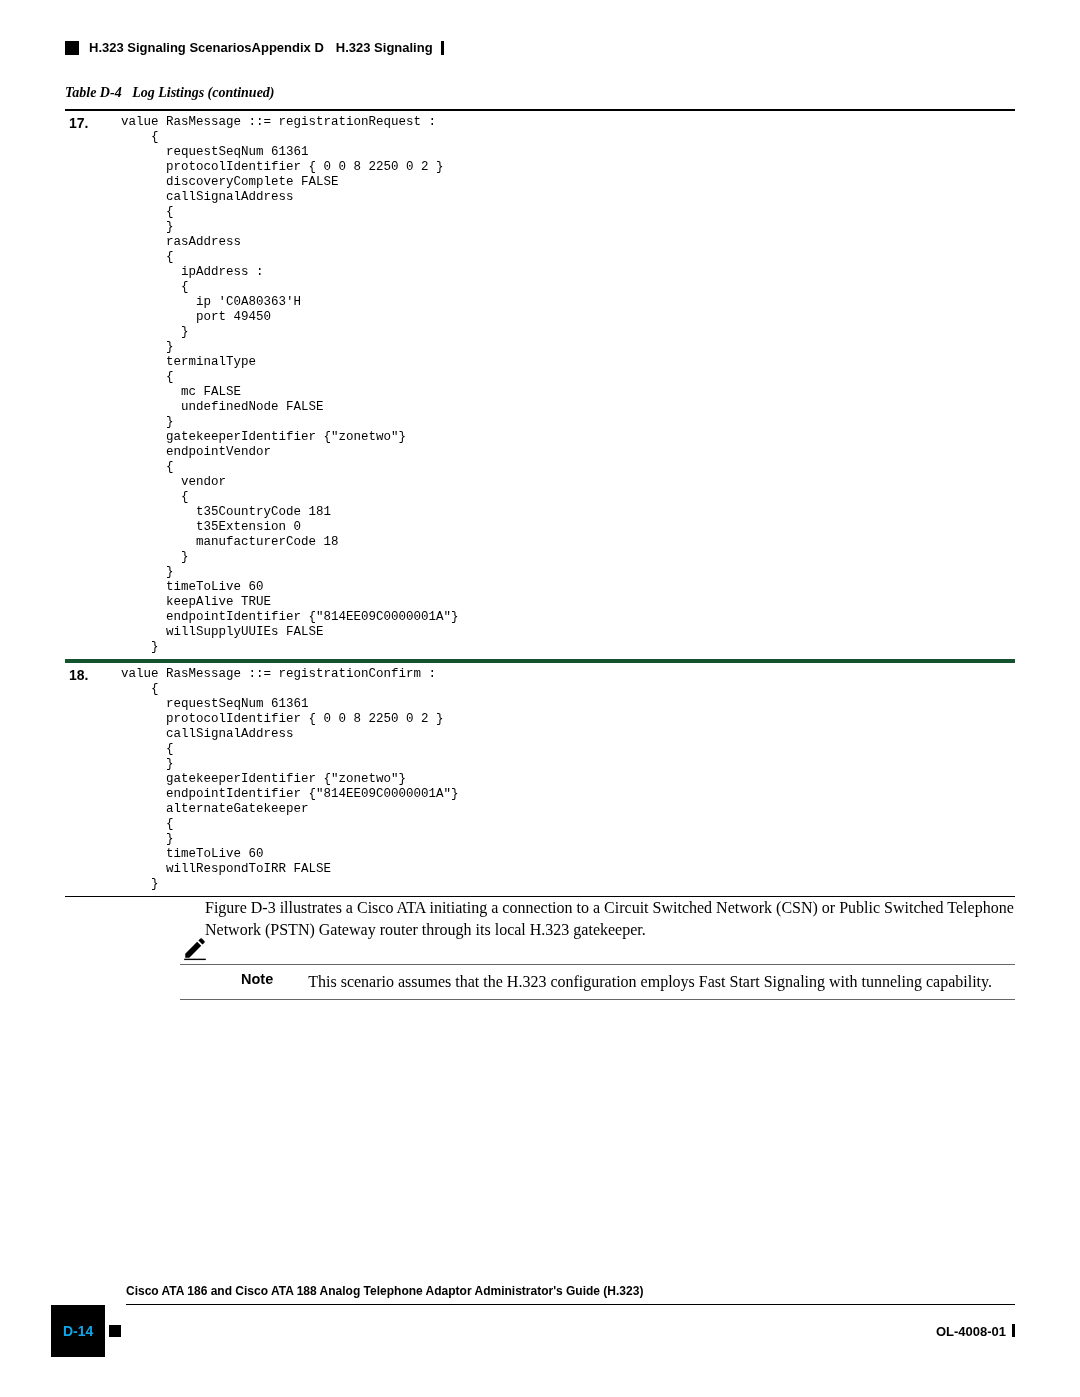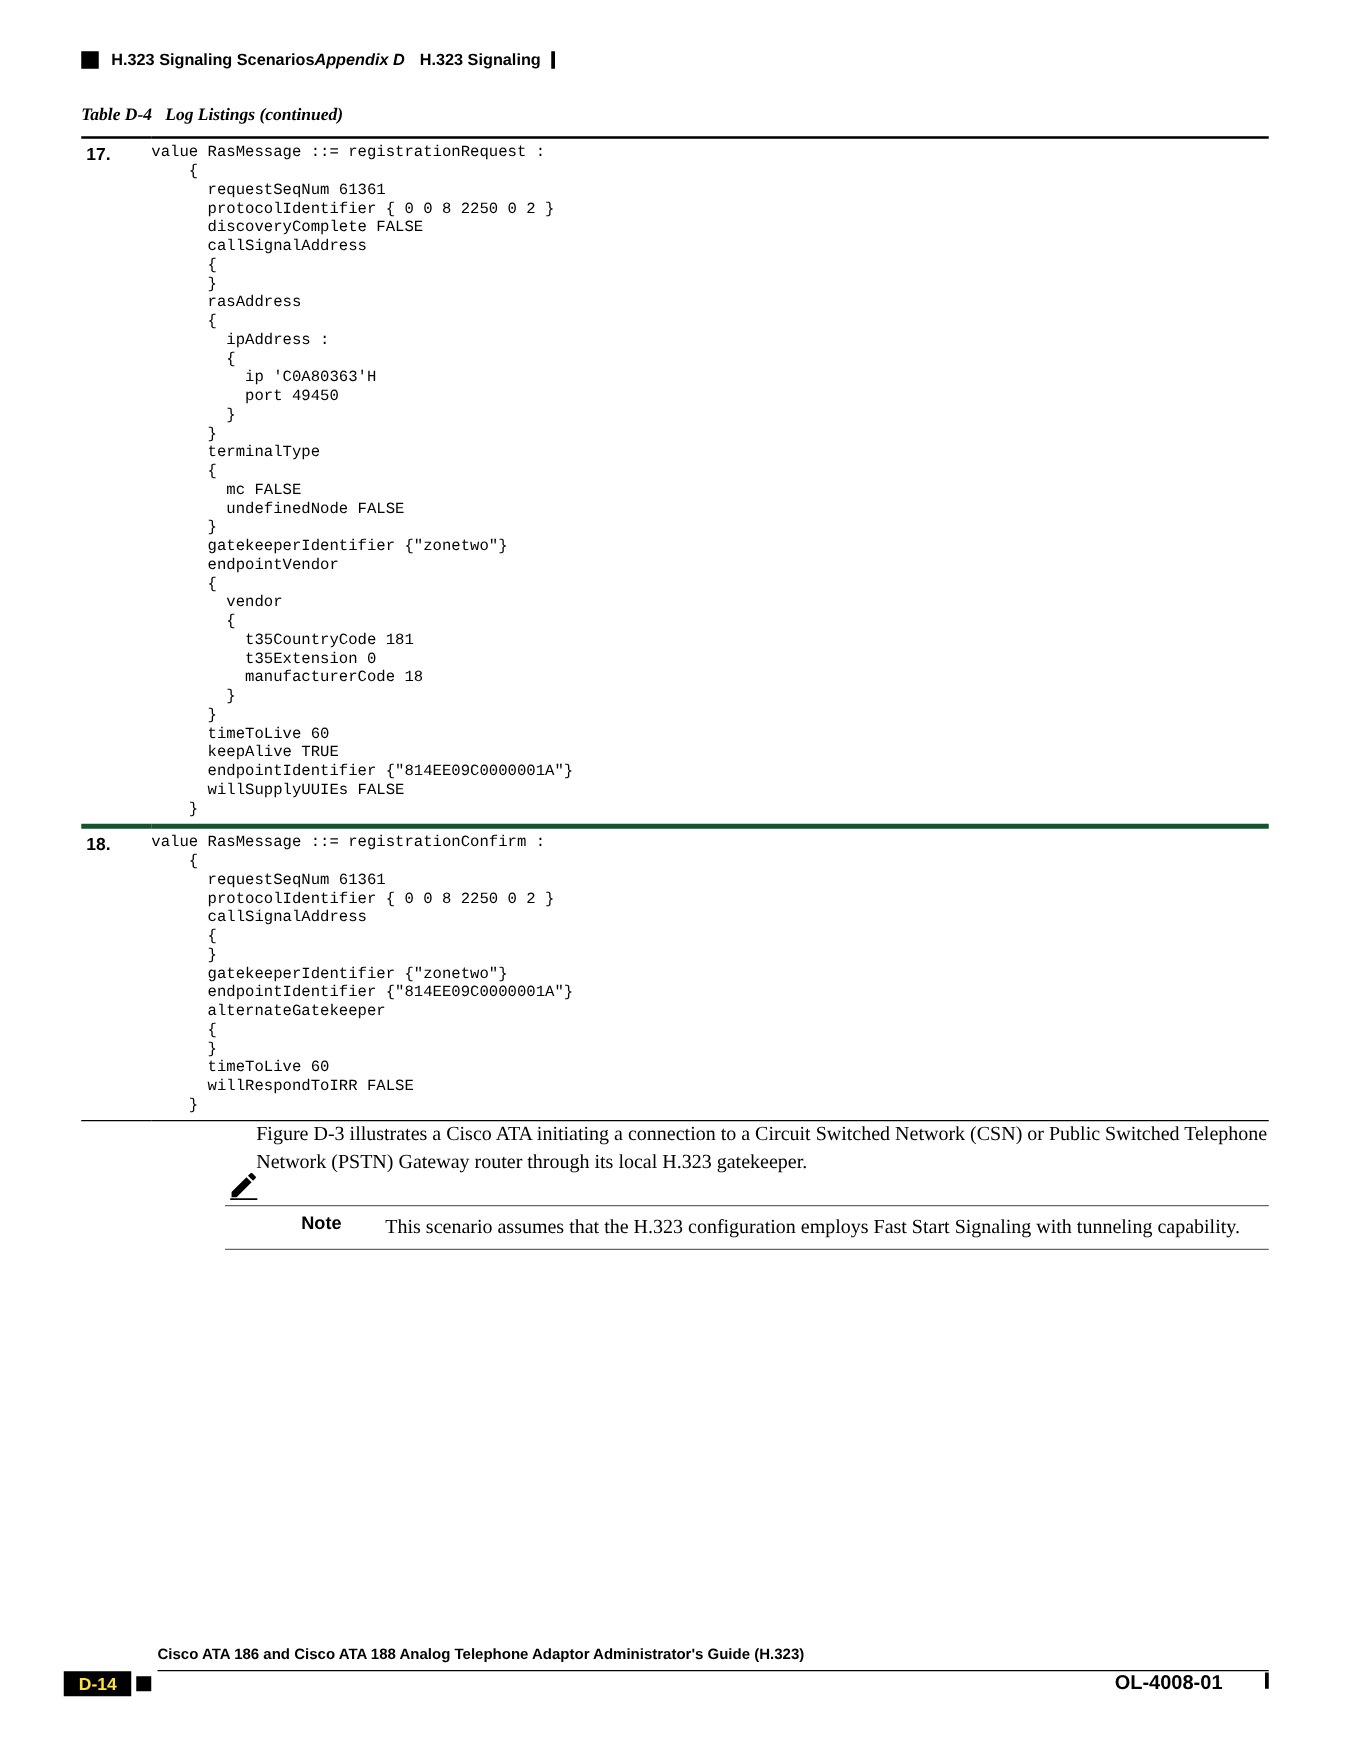--- a/index.html
+++ b/index.html
@@ -35,21 +35,21 @@
     .header-right {
       display: flex;
       align-items: center;
     }
     .header-right .tickbar {
       width: 3px;
       height: 14px;
       background: #000;
       margin-left: 8px;
     }
-    .header-right .appendix { margin-right: 12px; font-style: italic; }
+    .header-right .appendix { margin-right: 12px; }
 
     .table-caption {
       font-family: "Times New Roman", serif;
       font-style: italic;
       font-weight: bold;
       font-size: 14px;
       margin-bottom: 8px;
       margin-top: 30px;
     }
     table.log {
@@ -144,40 +144,39 @@
       margin-left: 75px;
       margin-bottom: 6px;
     }
     .footer-row {
       display: flex;
       justify-content: space-between;
       align-items: center;
     }
     .page-badge {
       background: #000;
-      color: #fde047;
+      color: #0ea5e9;
       font-family: Arial, Helvetica, sans-serif;
       font-weight: bold;
       font-size: 14px;
-      padding: 2px 12px;
+      padding: 18px 12px;
     }
     .footer-sq {
       width: 12px;
       height: 12px;
       background: #000;
       display: inline-block;
       margin-left: 4px;
     }
     .footer-ol {
       font-family: Arial, Helvetica, sans-serif;
       font-weight: bold;
-      font-size: 16px;
+      font-size: 13px;
       display: flex;
       align-items: flex-start;
-      gap: 28px;
     }
     .footer-ol .tick {
       width: 3px;
       height: 13px;
       background: #000;
       margin-left: 6px;
     }
   </style>
 </head>
 <body>

